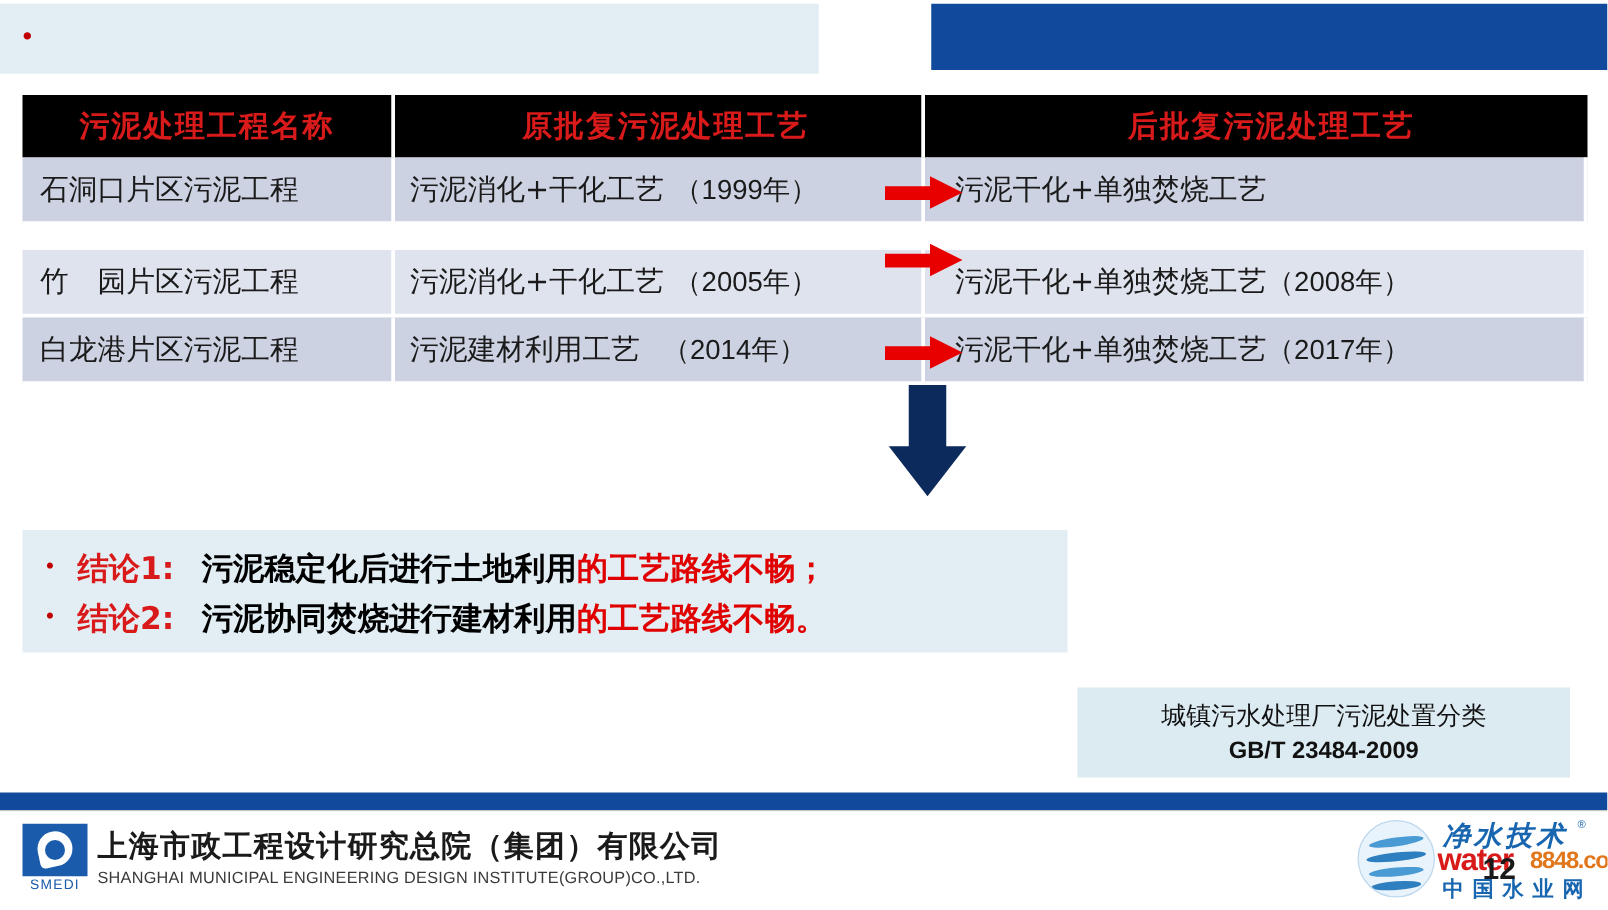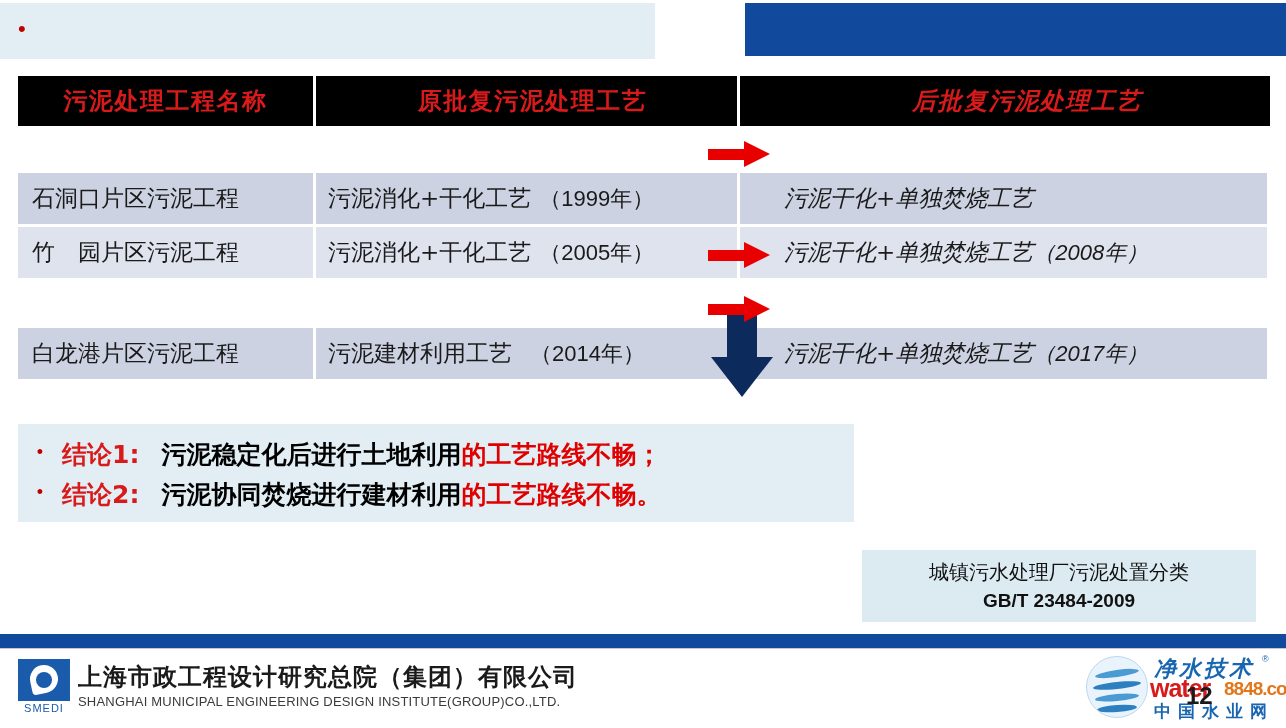--- a/index.html
+++ b/index.html
@@ -51,25 +51,25 @@
   .body-row .cell {
     height: 54px; display: flex; align-items: center;
     color: #1a1a1a; font-size: 23px;
     font-family: "DejaVu Serif", "Liberation Serif", serif;
     border-right: 3px solid #ffffff;
     border-bottom: 3px solid #ffffff;
     padding-left: 14px;
     white-space: nowrap; overflow: visible;
   }
   .body-row .cell:last-child { border-right: none; }
-  .row-a .cell { background: #ccd2e2; margin-top: 47px; }
-  .row-b .cell { background: #dfe3ee; }
+  .row-a .cell { background: #ccd2e2; }
+  .row-b .cell { background: #dfe3ee; margin-top: 20px; }
 
   .c2.cell { padding-left: 12px; }
-  .c3.cell { padding-left: 44px; font-style: italic; }
+  .c3.cell { padding-left: 24px; }
   .cell .yr { font-family: "Liberation Sans", sans-serif; font-size: 22px; }
 
   
   .red-arrow {
     position: absolute; width: 62px; height: 26px; z-index: 5;
     pointer-events: none;
   }
   .red-arrow .shaft {
     position: absolute; left: 0; top: 8px; width: 40px; height: 11px;
     background: #e80000;

